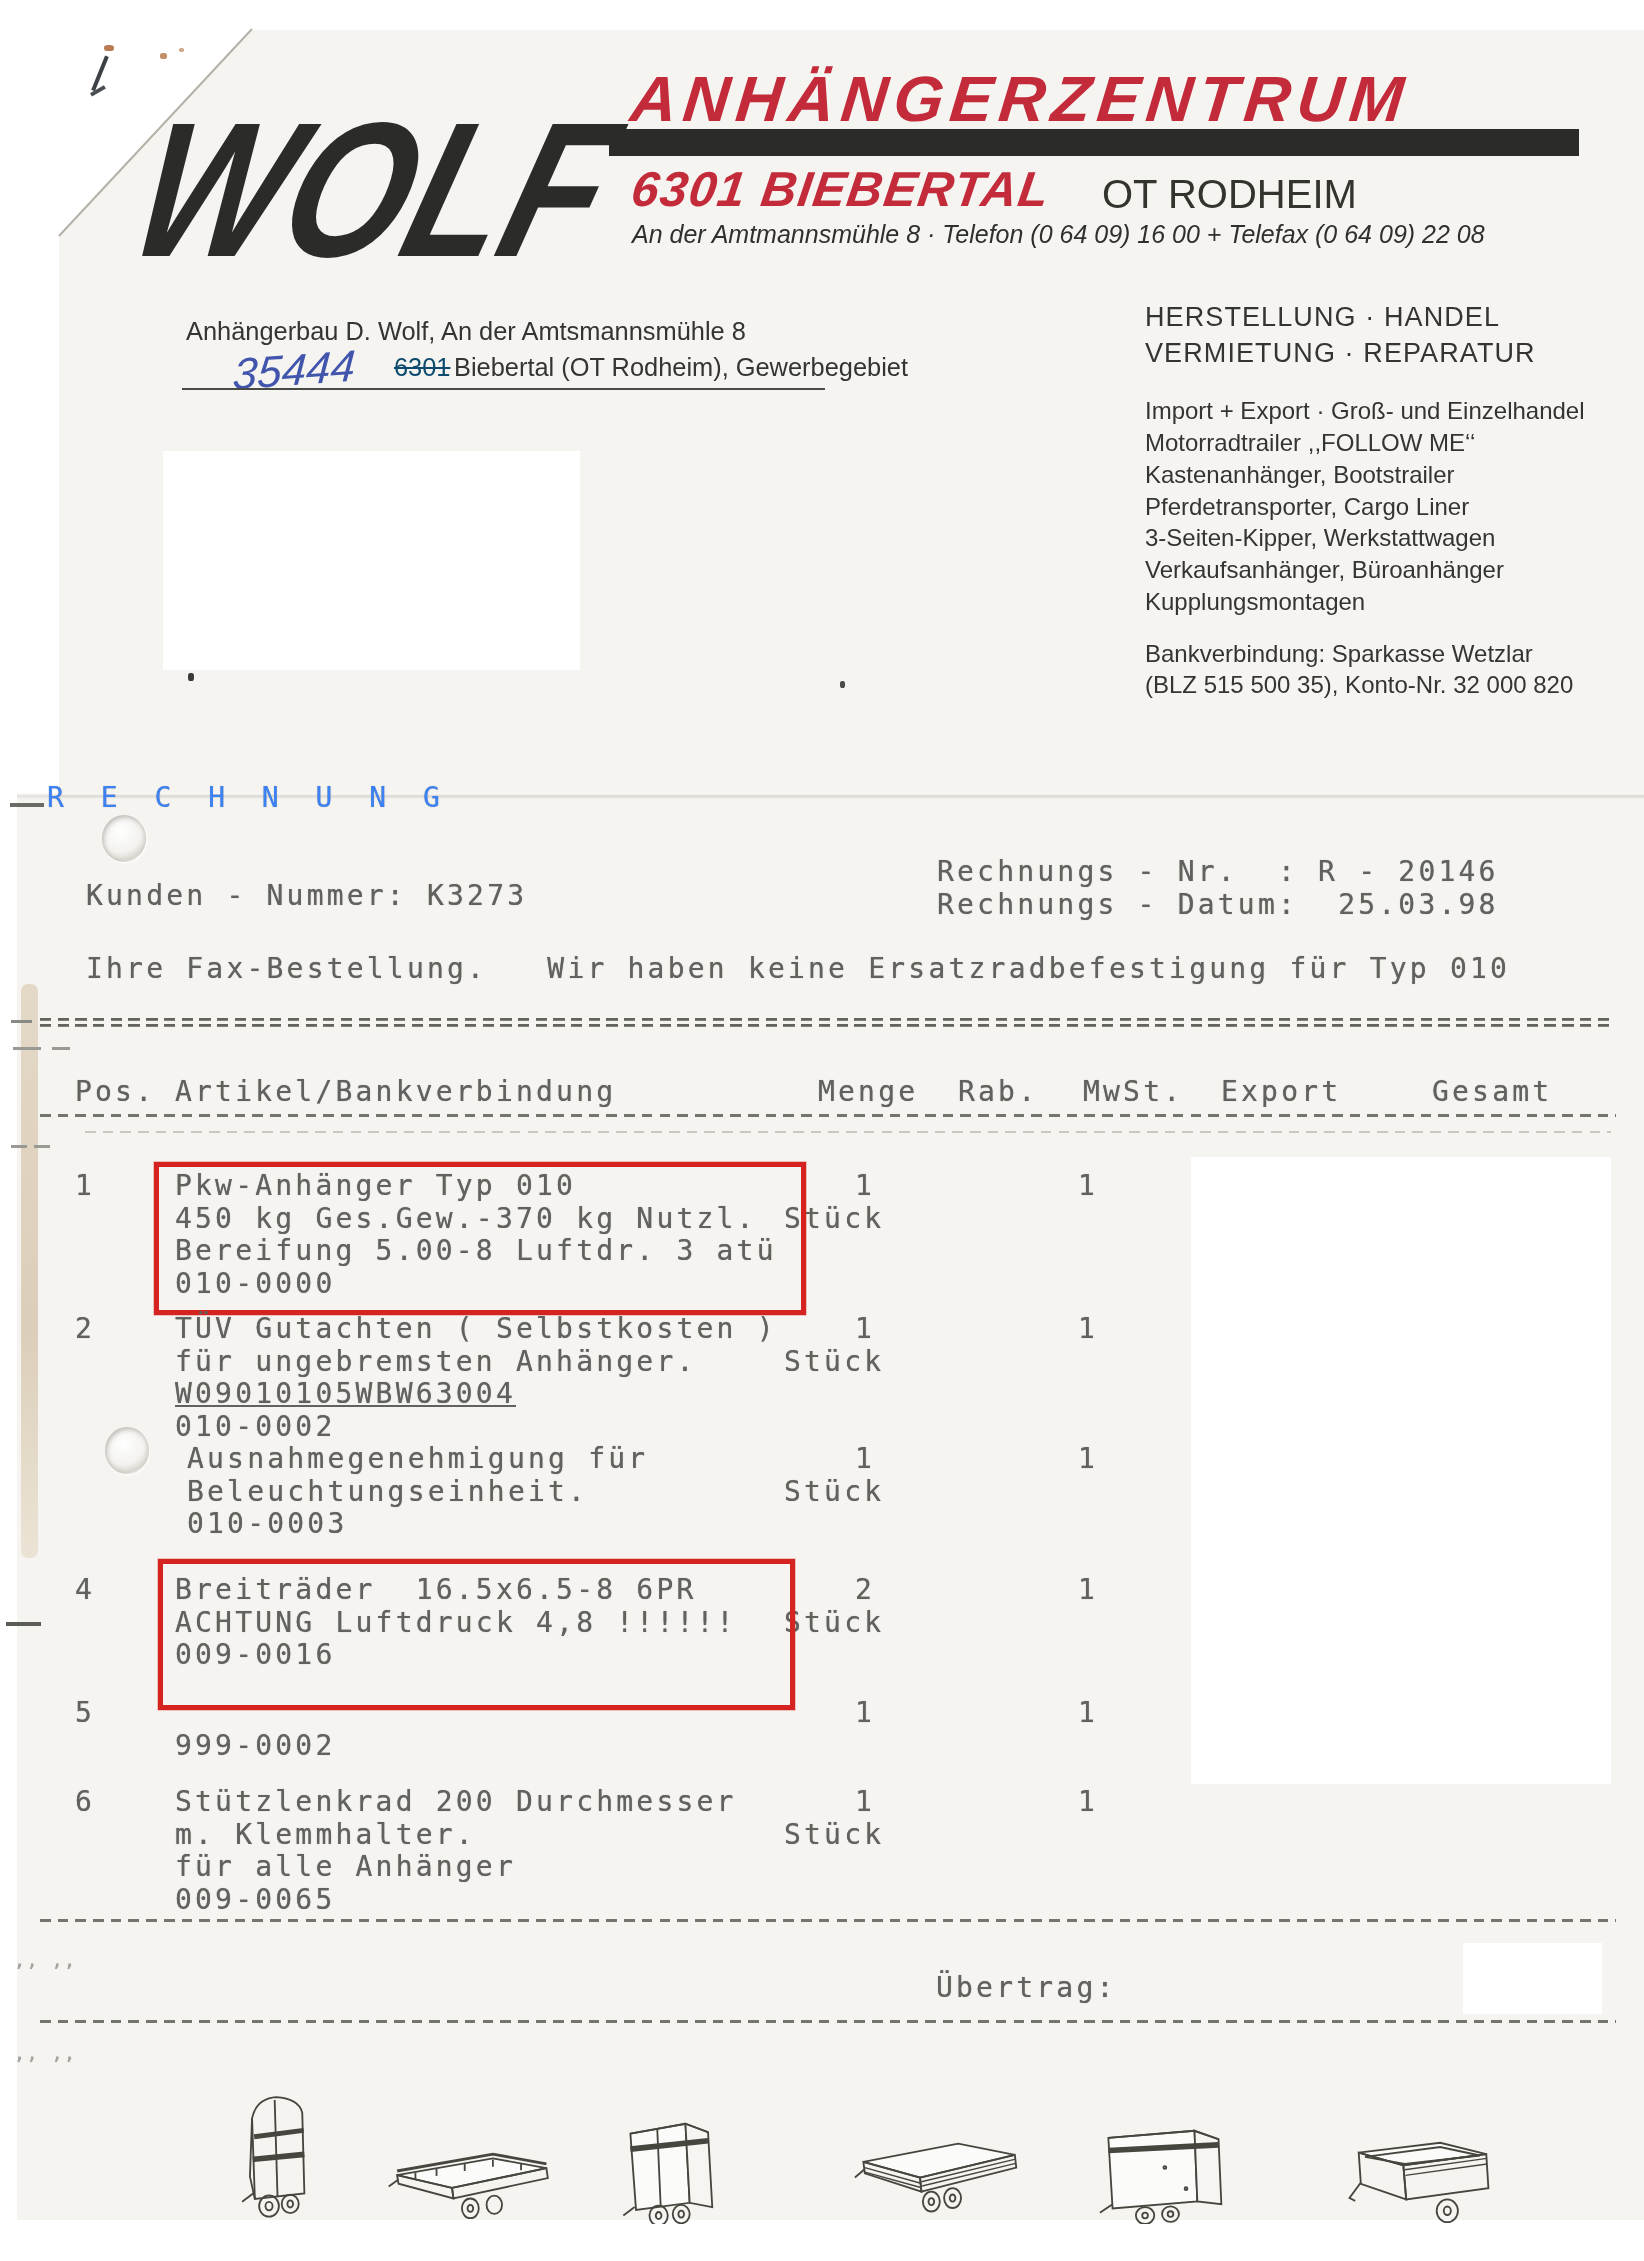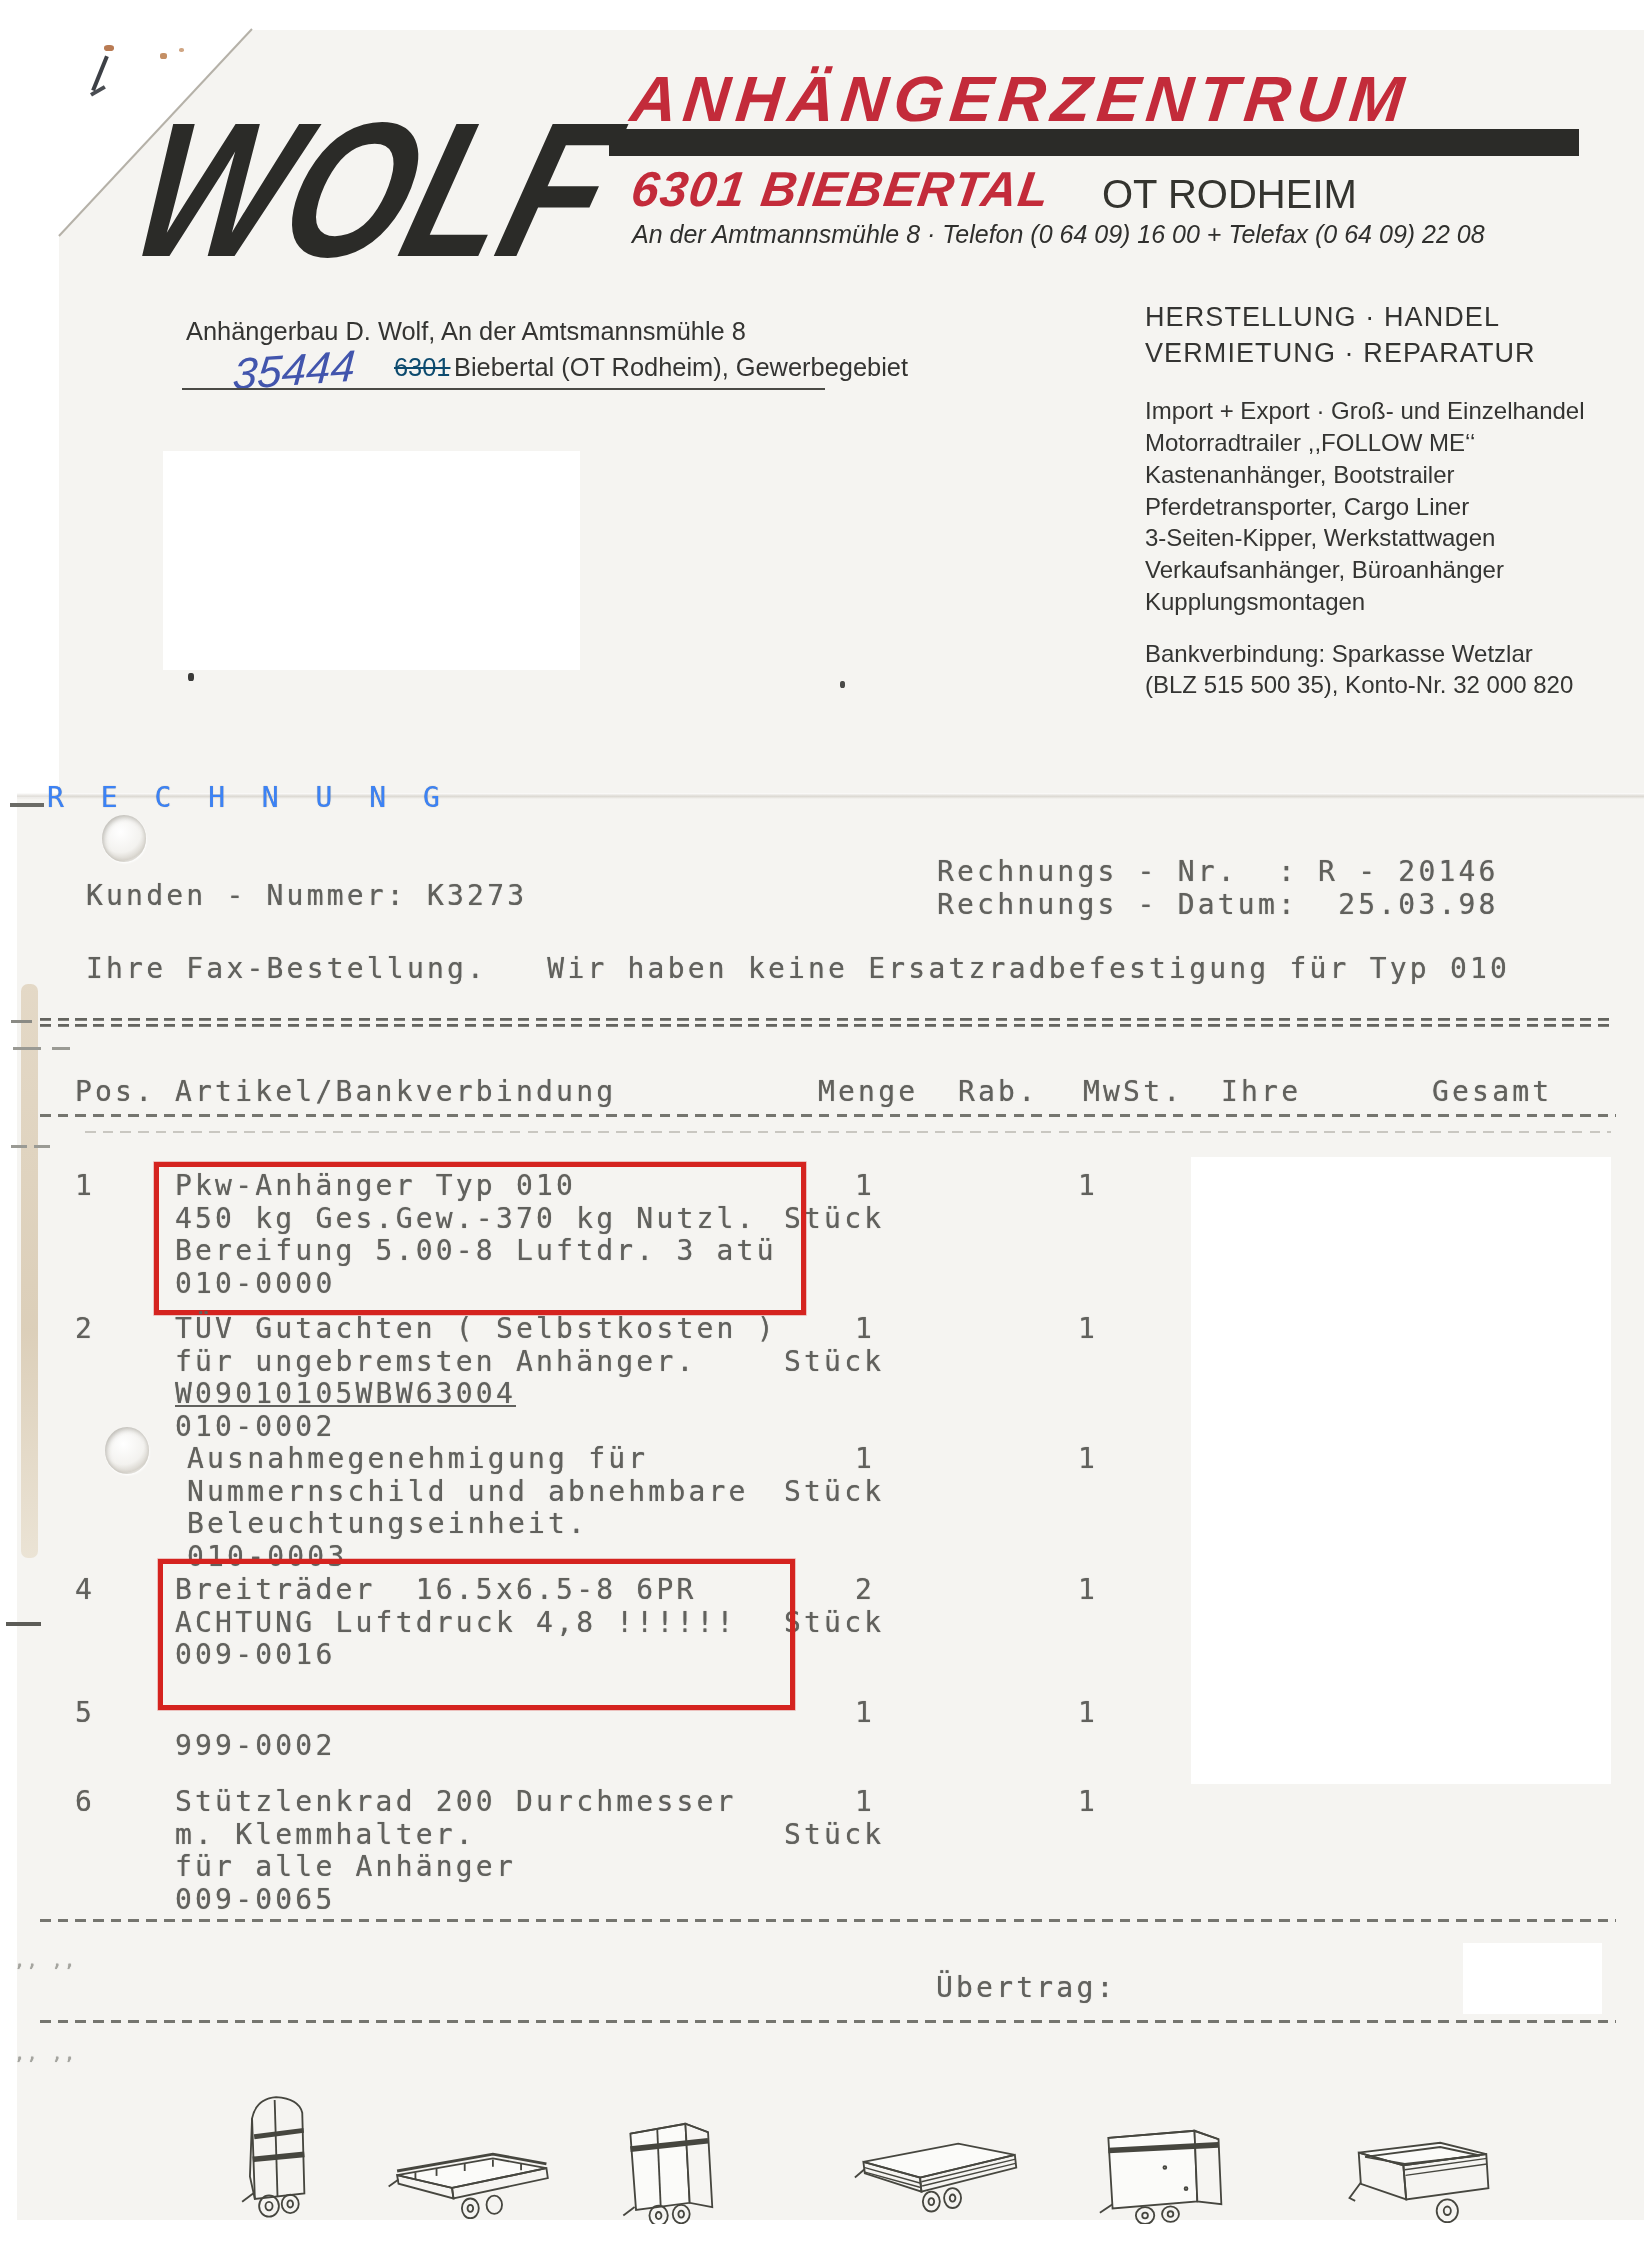--- a/index.html
+++ b/index.html
@@ -114,21 +114,21 @@
 <div class="dbl" style="left:40px;top:1018px;width:1573px;"></div>
 <div class="stub" style="left:11.3px;top:1020px;width:21px;"></div>
 <div class="stub" style="left:12.7px;top:1047px;width:28px;background:#9a9a94;"></div>
 <div class="stub" style="left:52px;top:1047px;width:18.4px;background:#9a9a94;"></div>
 
 <div class="mono" style="left:75px;top:1076px;">Pos.</div>
 <div class="mono" style="left:175px;top:1076px;">Artikel/Bankverbindung</div>
 <div class="mono" style="left:818px;top:1076px;">Menge</div>
 <div class="mono" style="left:958px;top:1076px;">Rab.</div>
 <div class="mono" style="left:1083px;top:1076px;">MwSt.</div>
-<div class="mono" style="left:1221px;top:1076px;">Ihre</div>
+<div class="mono" style="left:1221px;top:1076px;">Export</div>
 <div class="mono" style="left:1432px;top:1076px;">Gesamt</div>
 <div class="dashline" style="left:40px;top:1114px;width:1576px;"></div>
 <div class="dashline faint" style="left:85px;top:1131px;width:1526px;"></div>
 <div class="stub" style="left:11.3px;top:1145px;width:15.5px;background:#9a9a94;"></div>
 <div class="stub" style="left:34px;top:1145px;width:15.5px;background:#9a9a94;"></div>
 
 <div class="redact" style="left:1191px;top:1157px;width:420px;height:627px;"></div>
 
 <div class="abs" style="left:0;top:1170px;width:1644px;">
   <div class="mono" style="left:75px;top:0;">1</div>
@@ -155,21 +155,20 @@
   <div class="mono" style="left:855px;top:0;">1</div>
   <div class="mono" style="left:784px;top:32.5px;">Stück</div>
   <div class="mono" style="left:1078px;top:0;">1</div>
 </div>
 
 <div class="hole" style="left:105px;top:1427px;width:44px;height:47px;"></div>
 <div class="abs" style="left:0;top:1443px;width:1644px;">
   <div class="mono" style="left:75px;top:0;"></div>
   <div class="abs" style="left:187px;top:0;">
     <div class="mono item-line" style="position:relative;">Ausnahmegenehmigung für</div>
-    <div class="mono item-line" style="position:relative;">Nummernschild und abnehmbare</div>
     <div class="mono item-line" style="position:relative;">Beleuchtungseinheit.</div>
     <div class="mono item-line" style="position:relative;">010-0003</div>
   </div>
   <div class="mono" style="left:855px;top:0;">1</div>
   <div class="mono" style="left:784px;top:32.5px;">Stück</div>
   <div class="mono" style="left:1078px;top:0;">1</div>
 </div>
 
 <div class="stub" style="left:5.7px;top:1622px;width:35px;height:3.5px;background:#5c5c57;"></div>
 <div class="abs" style="left:0;top:1574px;width:1644px;">

